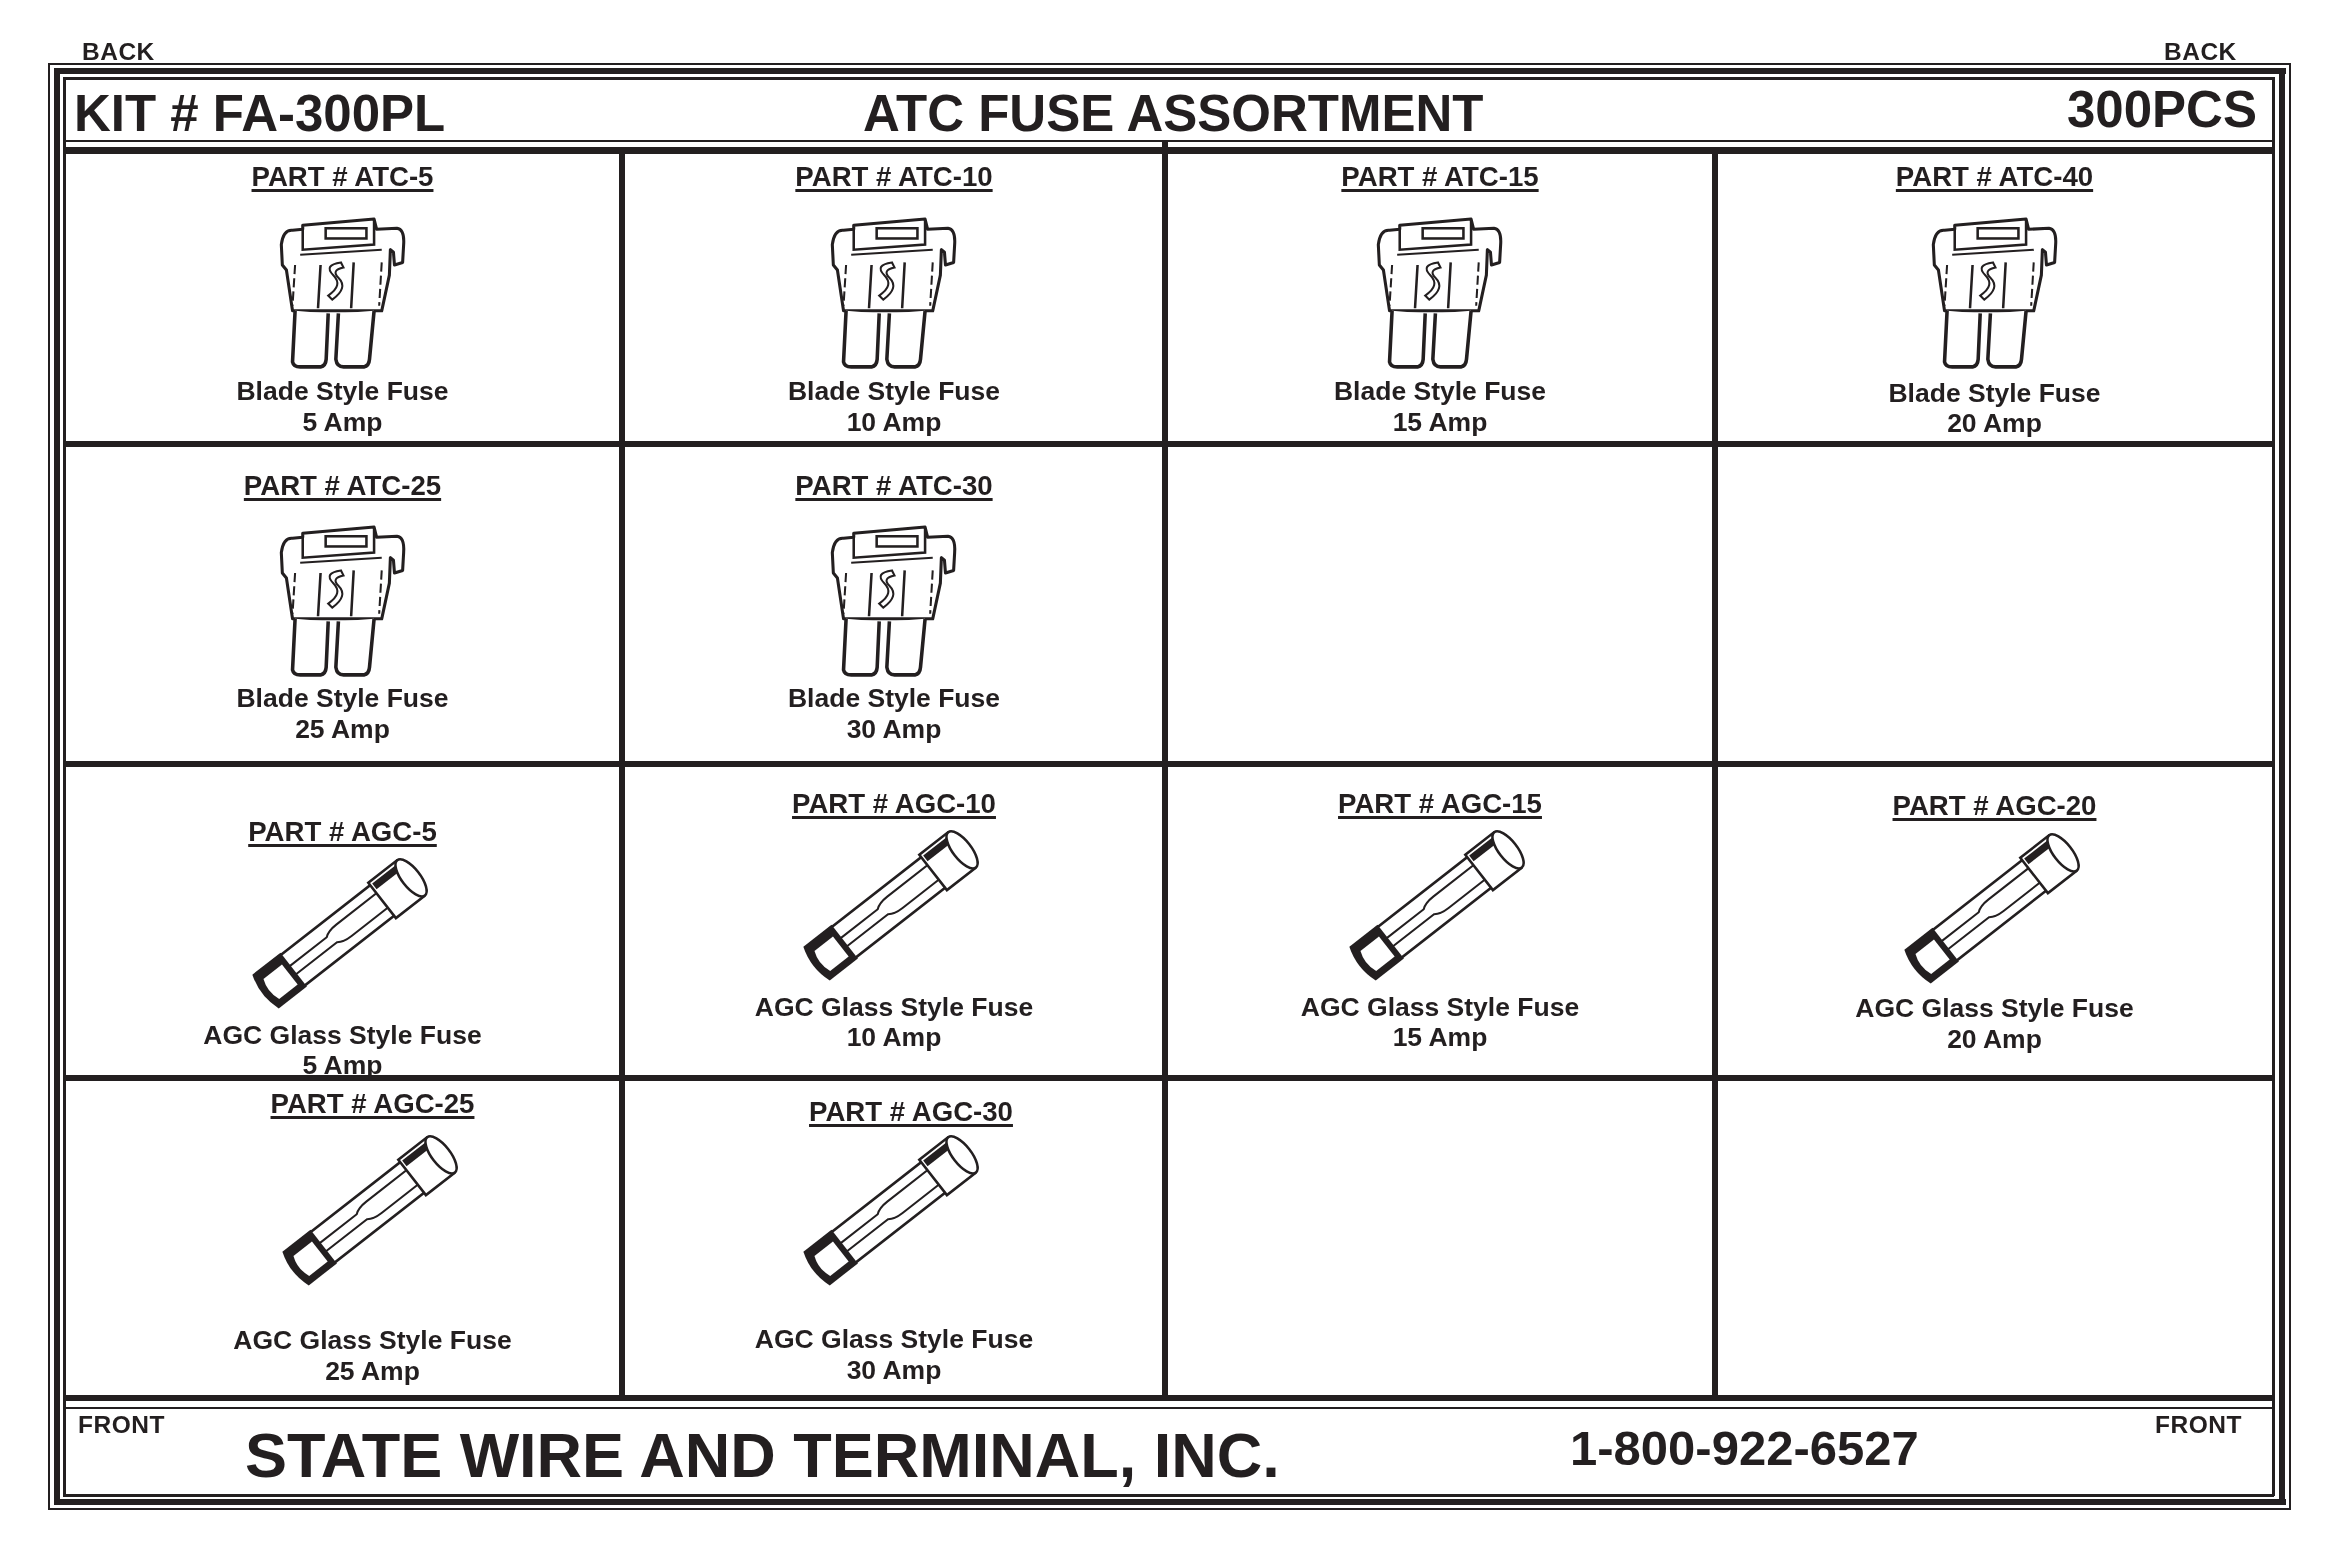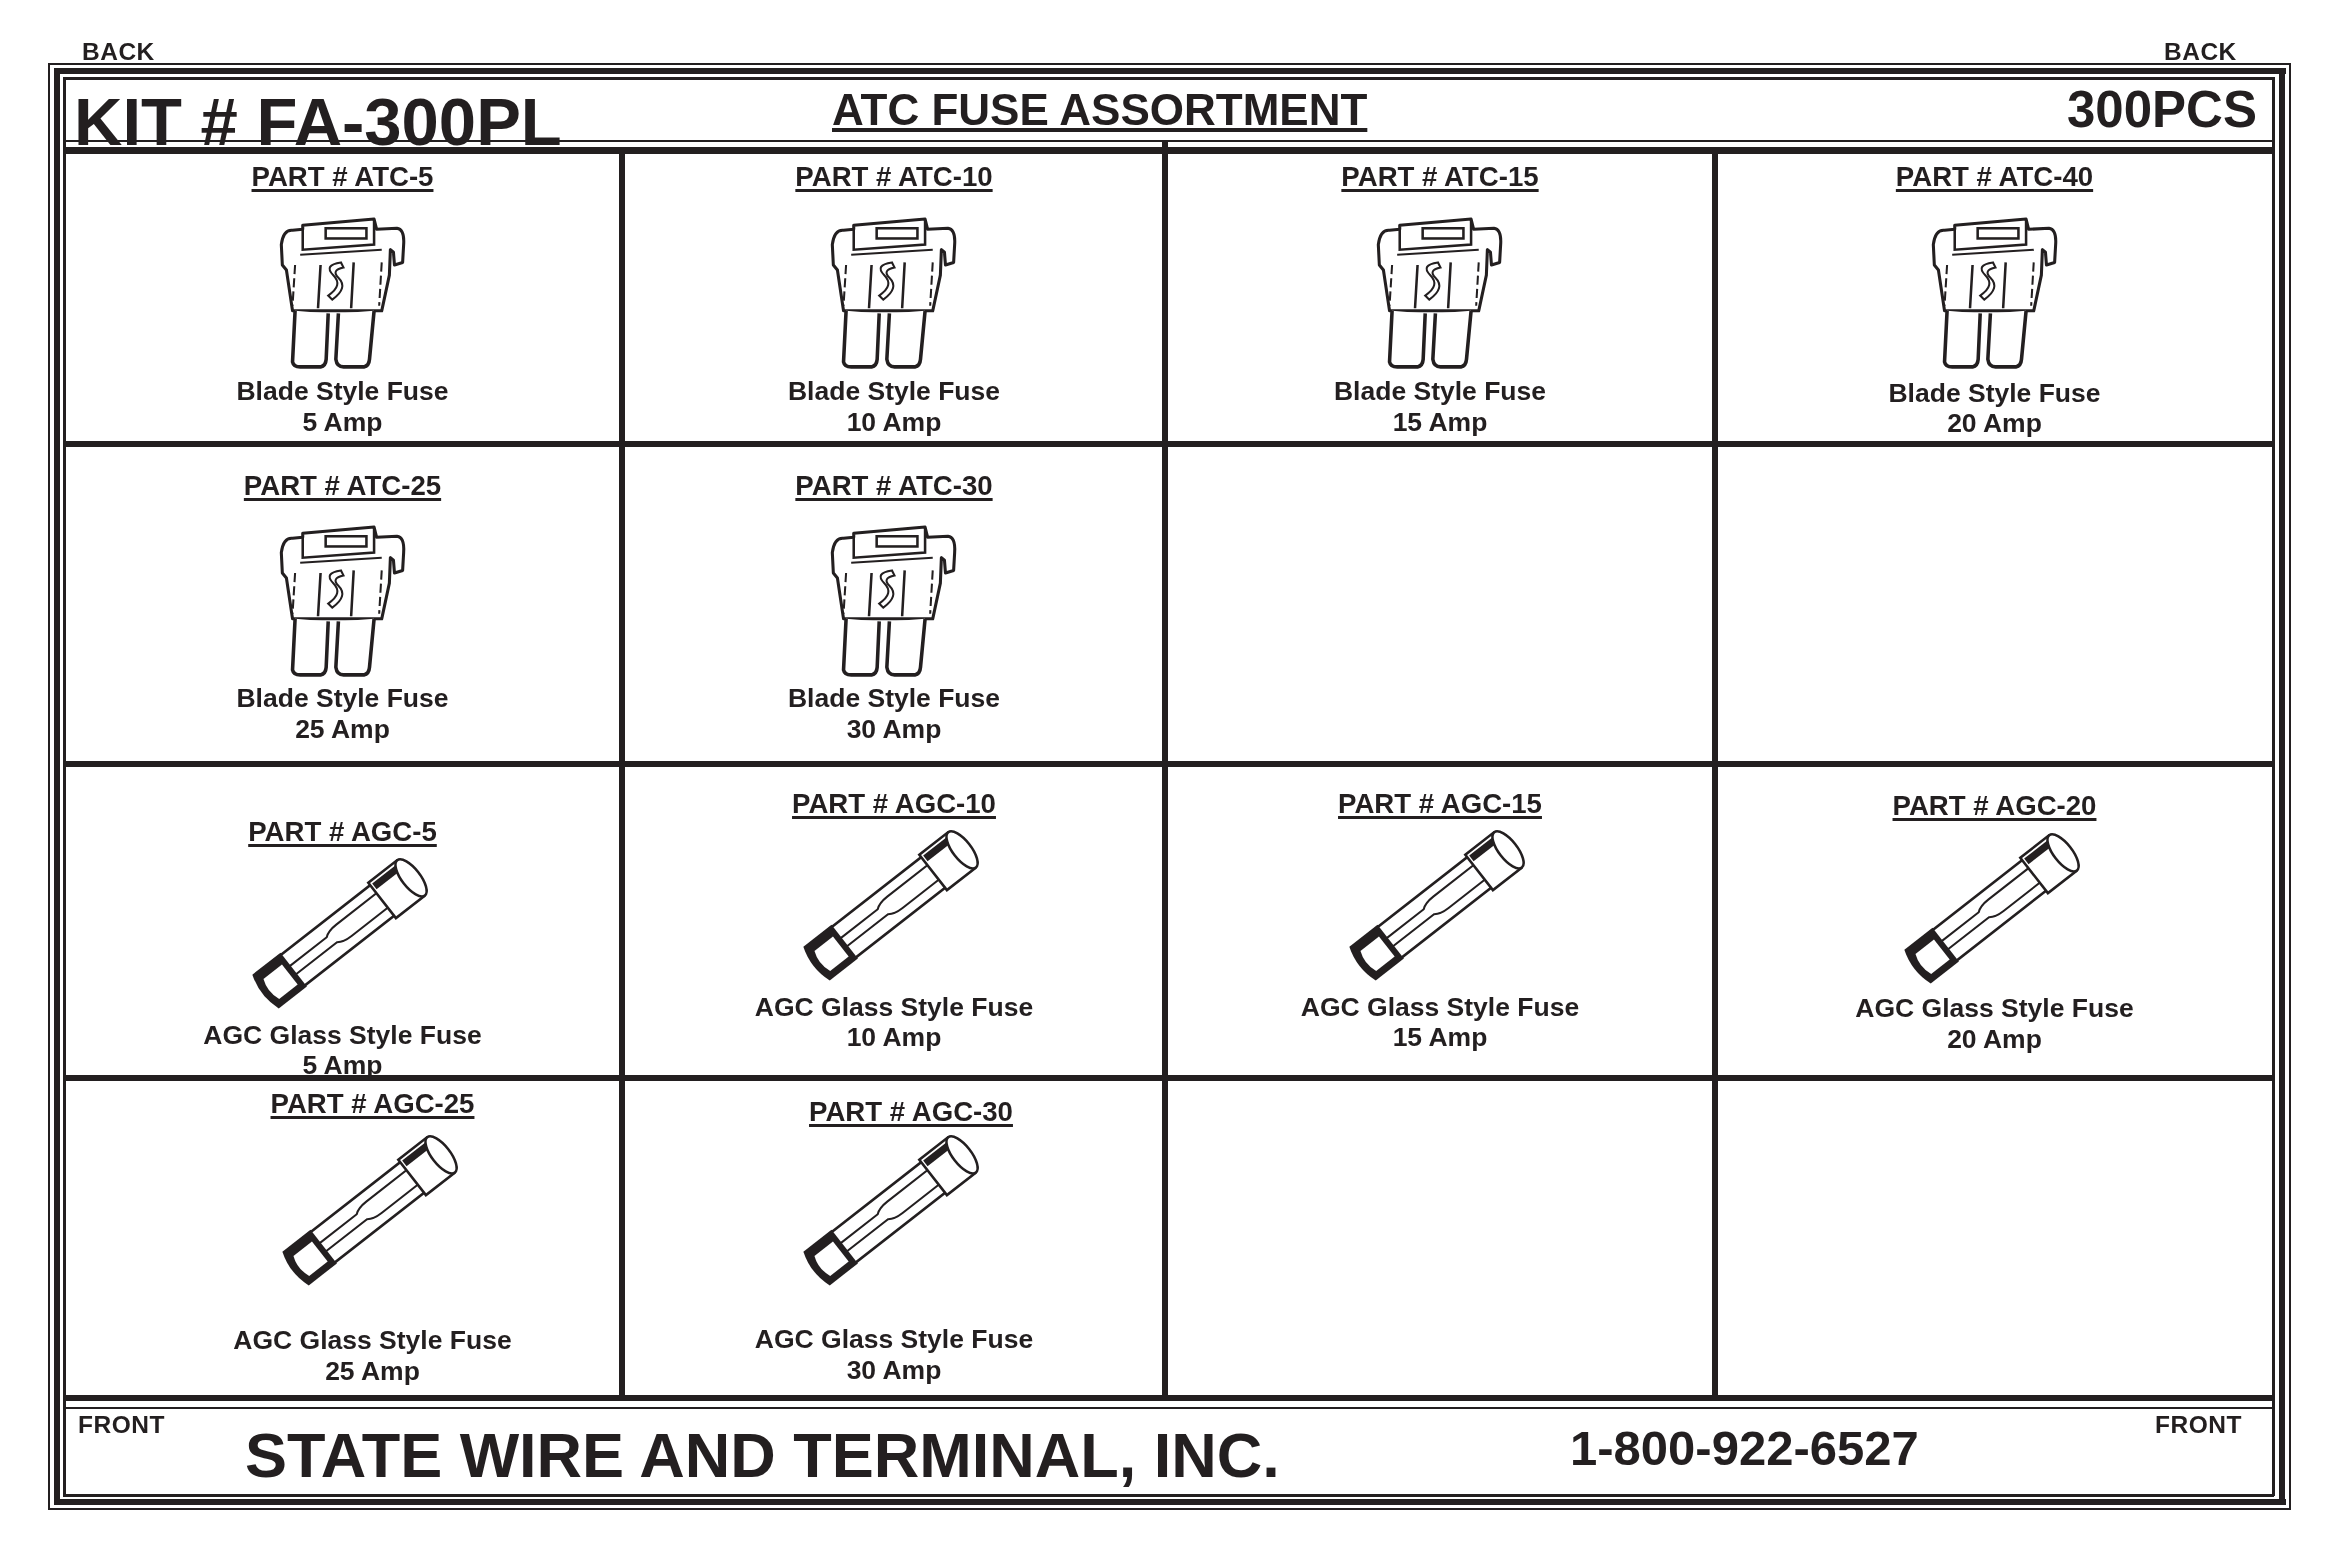--- a/index.html
+++ b/index.html
@@ -35,22 +35,22 @@
   <div class="line" style="left:54px; top:68px; width:6.1px; height:1437px;"></div>
   <div class="line" style="left:2279px; top:68px; width:6.1px; height:1437px;"></div>
 
   <div class="line" style="left:63px; top:77px; width:2211px; height:2.6px;"></div>
   <div class="line" style="left:63px; top:1494px; width:2211px; height:2.6px;"></div>
   <div class="line" style="left:63px; top:77px; width:2.6px; height:1419px;"></div>
   <div class="line" style="left:2272px; top:77px; width:2.6px; height:1419px;"></div>
 </div>
 
 <div>
-  <div class="hdr" style="left:74px; top:88px; font-size:67px;">KIT # FA-300PL</div>
-  <div class="hdr" style="left:832px; top:88px; font-size:44px;text-decoration:underline;">ATC FUSE ASSORTMENT</div>
+  <div class="hdr" style="left:74px; top:88px; font-size:51px;">KIT # FA-300PL</div>
+  <div class="hdr" style="left:863px; top:88px; font-size:51px;">ATC FUSE ASSORTMENT</div>
   <div class="hdr" style="left:2067px; top:84px; font-size:51px;">300PCS</div>
 
   <div class="line" style="left:66px; top:140px; width:2206px; height:2px;"></div>
   <div class="line" style="left:66px; top:147px; width:2206px; height:6.6px;"></div>
 </div>
 
 <div>
 
   <div class="line" style="left:619px; top:153px; width:6.1px; height:1246px;"></div>
   <div class="line" style="left:1162px; top:141px; width:6.1px; height:1257px;"></div>

